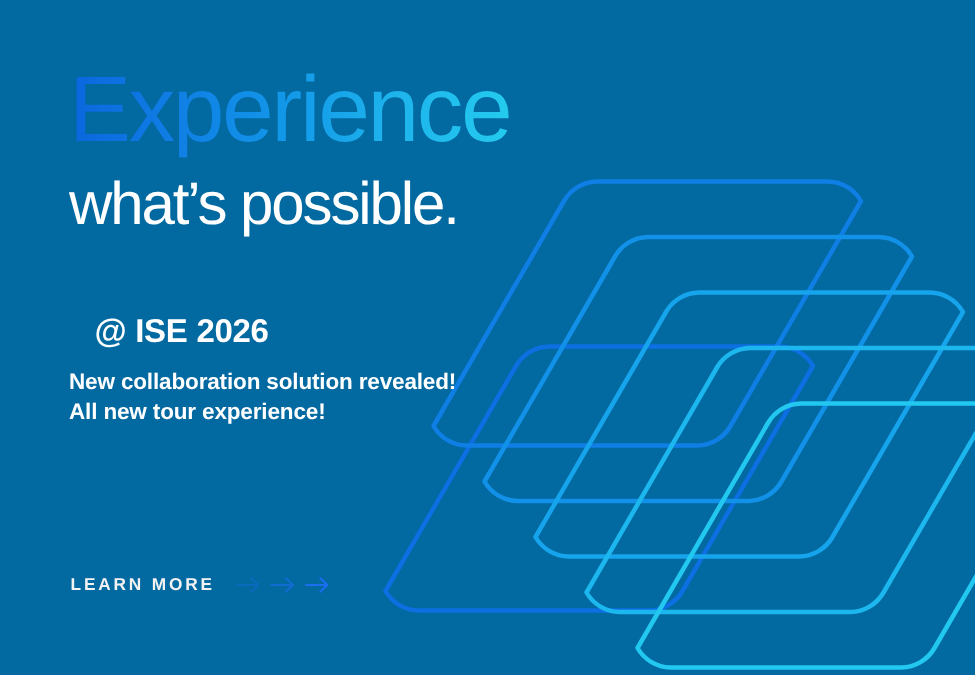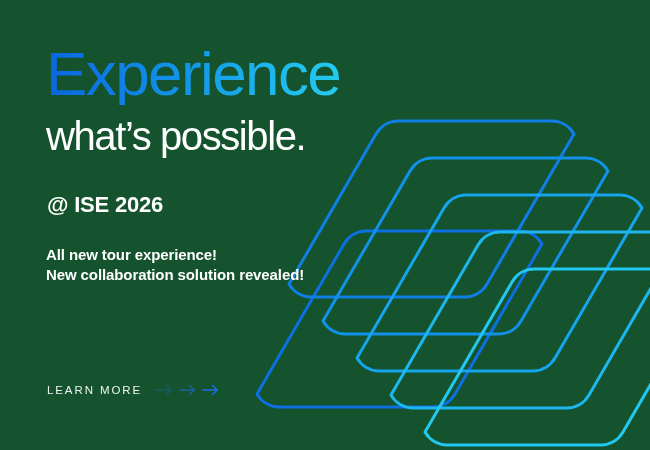--- a/index.html
+++ b/index.html
@@ -8,21 +8,21 @@
     background: #111;
   }
   body {
     font-family: "Liberation Sans", sans-serif;
   }
 
   .banner {
     position: relative;
     width: 650px;
     height: 450px;
-    background: #14532d;
+    background: #0369a1;
     overflow: hidden;
     box-sizing: border-box;
   }
 
   
   .deco {
     position: absolute;
     left: 0;
     top: 0;
     width: 650px;
@@ -66,21 +66,21 @@
     font-weight: 500;
     letter-spacing: -1.4px;
     color: #ffffff;
     white-space: nowrap;
   }
 
   .eyebrow {
     position: absolute;
     top: 194px;
     left: 3px;
-    margin: 0;
+    margin: 16px;
     font-size: 22px;
     line-height: 1;
     font-weight: 700;
     letter-spacing: -0.2px;
     color: #ffffff;
     white-space: nowrap;
   }
 
   .blurb {
     position: absolute;
@@ -103,21 +103,21 @@
     top: 384px;
     left: 3px;
     display: flex;
     align-items: center;
     gap: 14px;
     text-decoration: none;
     cursor: pointer;
   }
   .cta-label {
     font-size: 11.5px;
-    font-weight: 400;
+    font-weight: 700;
     letter-spacing: 1.9px;
     color: #f2f2f2;
     white-space: nowrap;
   }
   .cta-arrows {
     display: flex;
     align-items: center;
     gap: 5px;
   }
   .cta-arrow { display: block; }
@@ -151,22 +151,22 @@
 
   <div class="content">
 
     <h1 class="headline-1">Experience</h1>
 
     <h2 class="headline-2">what’s possible.</h2>
 
     <div class="eyebrow">@ ISE 2026</div>
 
     <div class="blurb">
+      <span class="blurb-line">New collaboration solution revealed!</span>
       <span class="blurb-line">All new tour experience!</span>
-      <span class="blurb-line">New collaboration solution revealed!</span>
     </div>
 
     <a class="cta" href="#">
       <span class="cta-label">LEARN MORE</span>
       <span class="cta-arrows">
         <svg class="cta-arrow a1" width="18" height="12" viewBox="0 0 18 12">
           <path d="M1 6 H15 M10.5 1.5 L15.3 6 L10.5 10.5" fill="none" stroke="#1a6ef0" stroke-width="1.4" stroke-linecap="round" stroke-linejoin="round"></path>
         </svg>
         <svg class="cta-arrow a2" width="18" height="12" viewBox="0 0 18 12">
           <path d="M1 6 H15 M10.5 1.5 L15.3 6 L10.5 10.5" fill="none" stroke="#1a6ef0" stroke-width="1.4" stroke-linecap="round" stroke-linejoin="round"></path>

